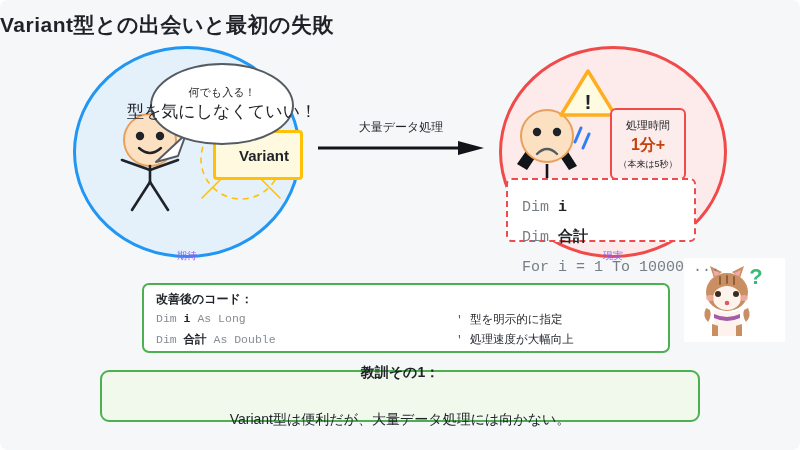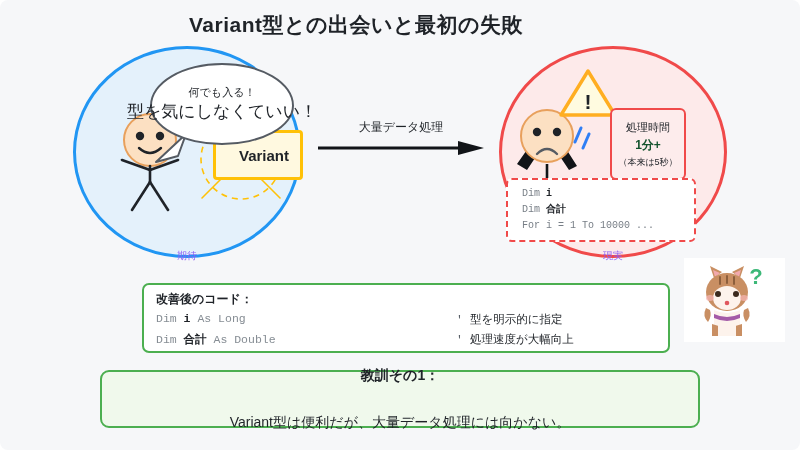--- a/index.html
+++ b/index.html
@@ -6,21 +6,21 @@
   body{font-family:"Liberation Sans","DejaVu Sans",sans-serif;}
   #canvas{
     position:relative;width:800px;height:450px;
     background:#f6f7f9;border-radius:8px;overflow:hidden;
   }
   .abs{position:absolute;}
   .nosel{user-select:none;}
 
   
   #title{
-    left:0;top:11px;width:712px;text-align:center;
+    left:0;top:11px;width:712px;
     font-size:21px;font-weight:bold;color:#1f2328;letter-spacing:.5px;
   }
 
   
   .bigcircle{border-radius:50%;box-sizing:border-box;}
   #circle-expect{
     left:73px;top:46px;width:228px;height:212px;
     background:#e4f1fb;border:3px solid #2196f3;
   }
   #circle-reality{
@@ -69,32 +69,32 @@
   #warn{left:558px;top:68px;width:60px;height:50px;z-index:6;}
 
   
   #proc-box{
     left:610px;top:108px;width:72px;height:68px;
     background:#fdecec;border:2px solid #f04a4a;border-radius:6px;
     display:flex;flex-direction:column;align-items:center;justify-content:center;
     z-index:6;
   }
   #proc-box .t{font-size:11px;color:#1f2328;}
-  #proc-box .v{font-size:12px;font-weight:bold;color:#14532d;margin:2px 0;}
+  #proc-box .v{font-size:16px;font-weight:bold;color:#c2410c;margin:2px 0;}
   #proc-box .s{font-size:9px;color:#1f2328;}
 
   
   #bad-code{
     left:506px;top:178px;width:190px;height:64px;
     background:#ffffff;border:2px dashed #f04a4a;border-radius:6px;
     padding:6px 0 0 14px;box-sizing:border-box;z-index:6;
   }
   #bad-code div{
     font-family:"Liberation Mono","DejaVu Sans Mono",monospace;
-    font-size:10px;color:#777e86;line-height:16px;white-space:nowrap;
+    font-size:15px;color:#777e86;line-height:16px;white-space:nowrap;margin-top:14px;
   }
   #bad-code b{color:#1f2328;font-weight:bold;}
 
   
   #cat-card{left:684px;top:258px;width:101px;height:84px;background:#ffffff;}
 
   
   #good-box{
     left:142px;top:283px;width:528px;height:70px;
     background:#ffffff;border:2px solid #4caf50;border-radius:7px;
@@ -108,21 +108,21 @@
   .code-line b{color:#1f2328;font-weight:bold;}
   #gc1{left:156px;top:312px;}
   #gc2{left:156px;top:332px;}
   .cmt{font-size:11.5px;color:#1f2328;white-space:nowrap;}
   .cmt i{font-family:"Liberation Mono","DejaVu Sans Mono",monospace;font-style:normal;color:#555b63;margin-right:7px;}
   #cm1{left:456px;top:312px;}
   #cm2{left:456px;top:332px;}
 
   
   #lesson{
-    left:100px;top:370px;width:600px;height:58px;
+    left:100px;top:370px;width:600px;height:52px;
     background:#f0f9ec;border:2px solid #4caf50;border-radius:9px;
     box-sizing:border-box;
     display:flex;flex-direction:column;align-items:center;justify-content:center;gap:24px;
   }
   #lesson .h{font-size:14px;font-weight:bold;color:#1f2328;margin-bottom:5px;}
   #lesson .b{font-size:14px;color:#1f2328;}
 </style>
 </head>
 <body>
 

